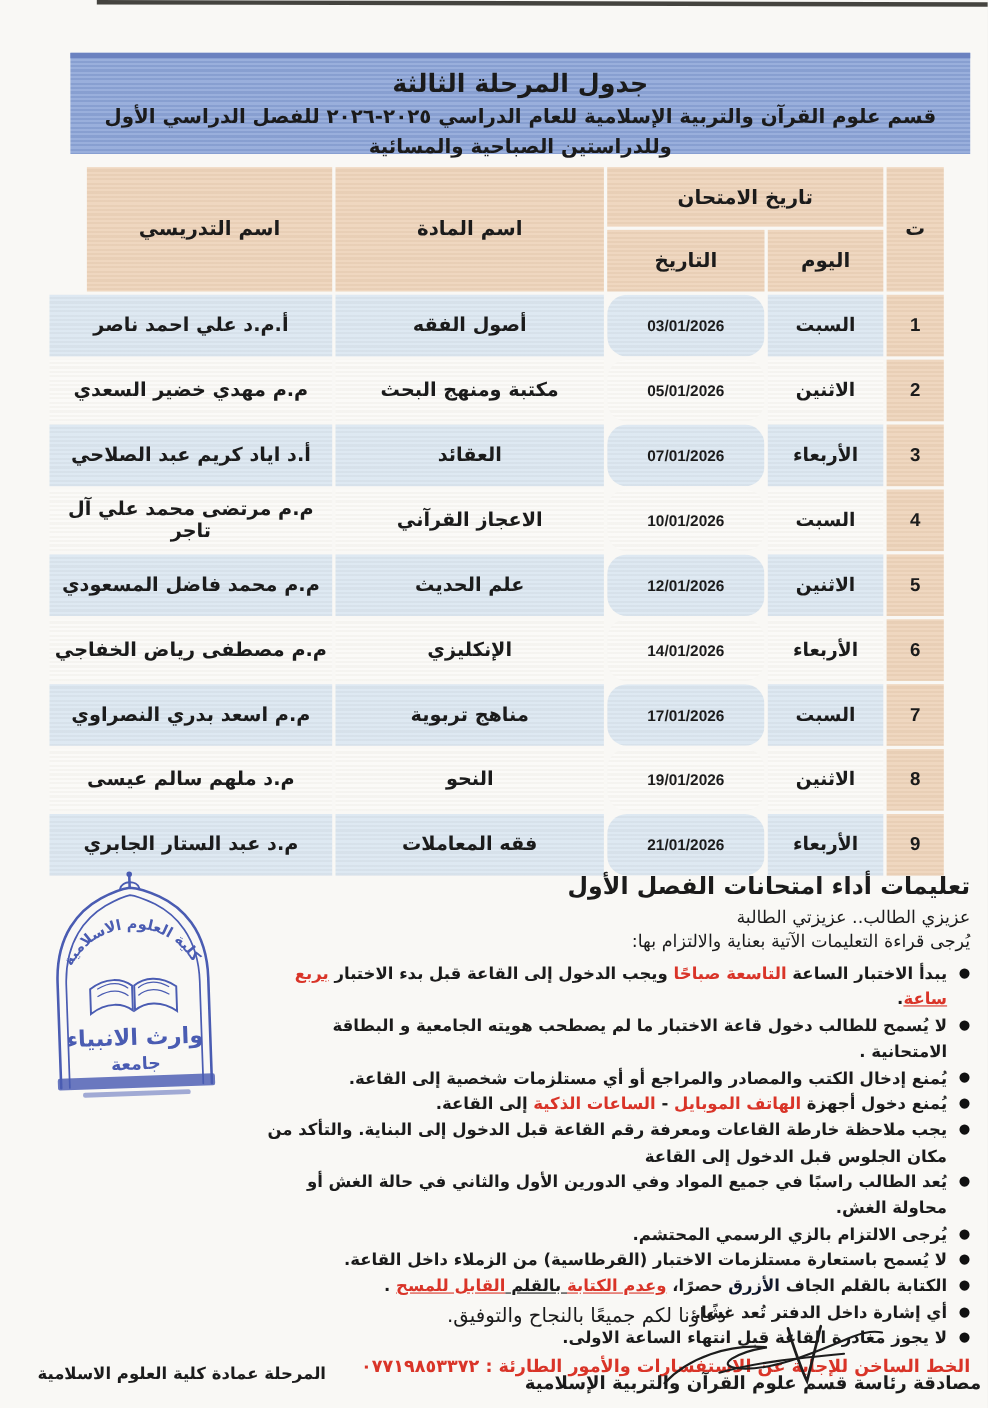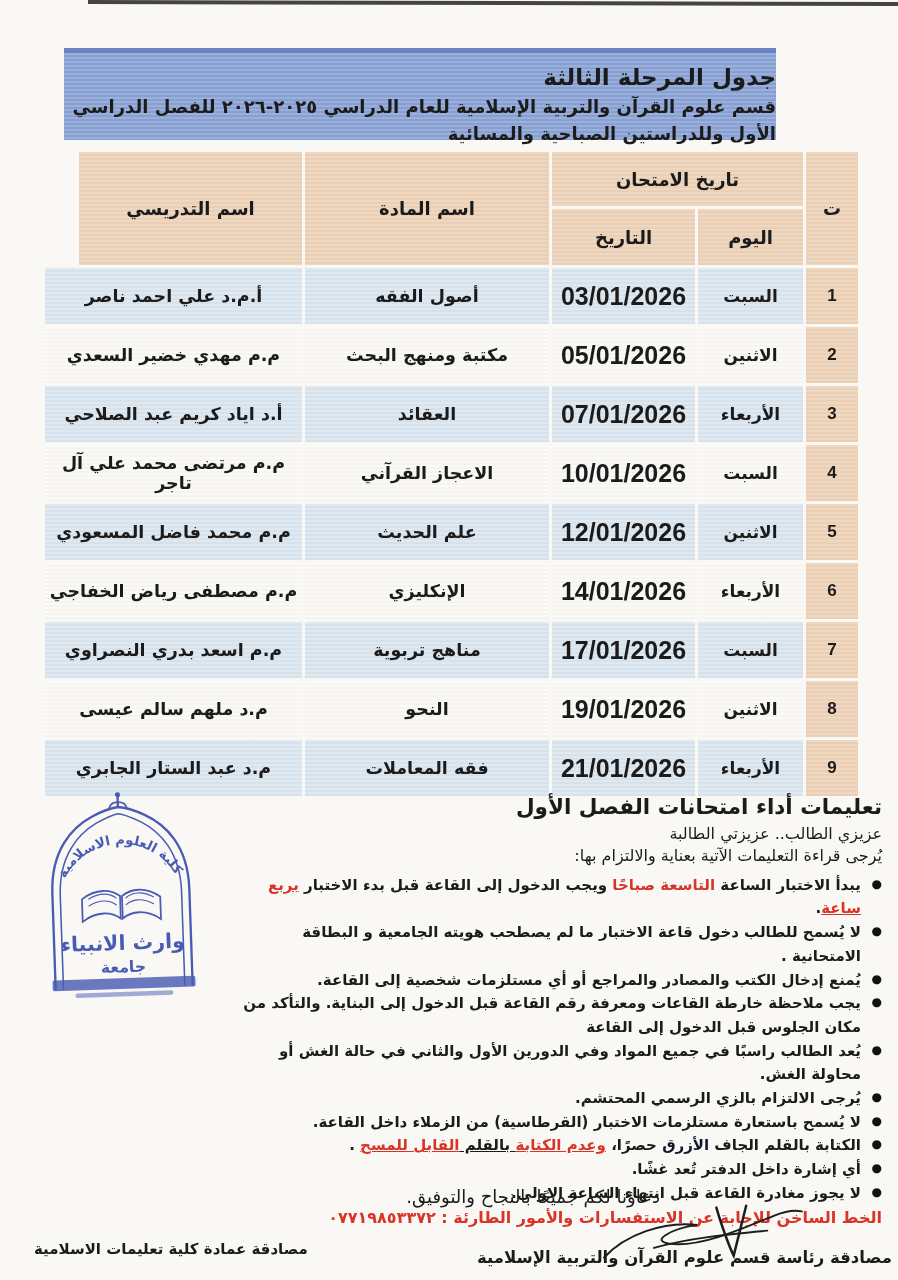--- a/index.html
+++ b/index.html
@@ -16,25 +16,26 @@
     background:#f9f8f5;
     direction:rtl;
   }
   
   .scan-top{
     position:absolute;top:0;left:88px;right:0;height:4px;
     background:#45443f;transform:rotate(.15deg);transform-origin:left;
   }
   
   .band{
-    position:absolute;left:64px;top:48px;width:712px;height:92px;
+    position:absolute;left:64px;top:48px;width:818px;height:92px;
     background:#8ea6d8;
     background-image:repeating-linear-gradient(180deg, rgba(255,255,255,.10) 0 2px, rgba(20,30,70,.05) 2px 4px);
     border-top:5px solid #6b82c0;
     box-sizing:border-box;
+    text-align:center;
     padding-top:9px;
   }
   .band-title{font-size:23px;font-weight:bold;line-height:1.35;}
   .band-subtitle{font-size:18px;font-weight:bold;line-height:1.5;}
   
   .exam-table{
     position:absolute;left:45px;top:152px;width:813px;
     display:grid;
     grid-template-columns:52px 105px 143px 244px 257px;
     grid-template-rows:54px 56px;
@@ -52,21 +53,21 @@
   .rw{background-color:#fbfaf7;}
   .hcell{font-weight:bold;font-size:18px;}
   .head-idx{grid-column:1;grid-row:1/3;}
   .head-examdate{grid-column:2/4;grid-row:1;}
   .head-day{grid-column:2;grid-row:2;}
   .head-date{grid-column:3;grid-row:2;}
   .head-subject{grid-column:4;grid-row:1/3;}
   .head-instructor{grid-column:5;grid-row:1/3;margin-left:34px;}
   .num{font-family:"Liberation Sans",sans-serif;font-size:17px;font-weight:600;}
   .day{font-size:17px;font-weight:bold;}
-  .date{font-family:"Liberation Sans",sans-serif;font-size:25px;font-weight:600;direction:ltr;}
+  .date{font-family:"Liberation Sans",sans-serif;font-size:14px;font-weight:600;direction:ltr;border-radius:18px;}
   .subj,.inst{font-size:17.5px;font-weight:bold;}
   
   .instructions{
     position:absolute;top:794px;right:16px;width:648px;
     direction:rtl;text-align:right;
   }
   .inst-title{font-size:21.5px;font-weight:bold;margin:0 0 4px 0;}
   .inst-greeting,.inst-intro{font-size:16px;line-height:1.4;}
   .inst-list{list-style:none;margin:6px 0 0 0;padding:0;}
   .inst-item{
@@ -180,20 +181,21 @@
   </div>
 
   <section class="instructions">
     <h2 class="inst-title">تعليمات أداء امتحانات الفصل الأول</h2>
     <div class="inst-greeting">عزيزي الطالب.. عزيزتي الطالبة</div>
     <div class="inst-intro">يُرجى قراءة التعليمات الآتية بعناية والالتزام بها:</div>
     <ul class="inst-list">
       <li class="inst-item"><span>يبدأ الاختبار الساعة </span><span class="red">التاسعة صباحًا</span><span> ويجب الدخول إلى القاعة قبل بدء الاختبار </span><span class="red u">بربع ساعة</span><span>.</span></li>
       <li class="inst-item"><span>لا يُسمح للطالب دخول قاعة الاختبار ما لم يصطحب هويته الجامعية و البطاقة الامتحانية .</span></li>
       <li class="inst-item"><span>يُمنع إدخال الكتب والمصادر والمراجع أو أي مستلزمات شخصية إلى القاعة.</span></li>
+      <li class="inst-item"><span>يُمنع دخول أجهزة </span><span class="red">الهاتف الموبايل</span><span> - </span><span class="red">الساعات الذكية</span><span> إلى القاعة.</span></li>
       <li class="inst-item"><span>يجب ملاحظة خارطة القاعات ومعرفة رقم القاعة قبل الدخول إلى البناية. والتأكد من مكان الجلوس قبل الدخول إلى القاعة</span></li>
       <li class="inst-item"><span>يُعد الطالب راسبًا في جميع المواد وفي الدورين الأول والثاني في حالة الغش أو محاولة الغش.</span></li>
       <li class="inst-item"><span>يُرجى الالتزام بالزي الرسمي المحتشم.</span></li>
       <li class="inst-item"><span>لا يُسمح باستعارة مستلزمات الاختبار (القرطاسية) من الزملاء داخل القاعة.</span></li>
       <li class="inst-item"><span>الكتابة بالقلم الجاف </span><span class="blue">الأزرق</span><span> حصرًا، </span><span class="red u">وعدم الكتابة</span><span class="u"> بالقلم </span><span class="red u">القابل للمسح</span><span> .</span></li>
       <li class="inst-item"><span>أي إشارة داخل الدفتر تُعد غشًا.</span></li>
       <li class="inst-item"><span>لا يجوز مغادرة القاعة قبل انتهاء الساعة الاولى.</span></li>
     </ul>
     <div class="hotline">الخط الساخن للإجابة عن الاستفسارات والأمور الطارئة : ٠٧٧١٩٨٥٣٣٧٢</div>
   </section>
@@ -223,15 +225,15 @@
 
   <svg class="signature" viewBox="0 0 220 75" xmlns="http://www.w3.org/2000/svg">
     <g stroke="#1d1d1d" stroke-width="2" fill="none" stroke-linecap="round">
       <path d="M8 62 C30 38 70 24 105 28 C78 32 52 46 80 48 C112 50 152 32 186 18 C196 14 206 12 214 14"></path>
       <path d="M125 10 C130 28 139 52 143 60 L156 8" stroke-width="2.6"></path>
       <path d="M60 52 C95 42 135 38 178 34"></path>
     </g>
   </svg>
 
   <div class="approval-dept">مصادقة رئاسة قسم علوم القرآن والتربية الإسلامية</div>
-  <div class="approval-dean">مصادقة عمادة كلية تعليمات الاسلامية</div>
+  <div class="approval-dean">المرحلة عمادة كلية العلوم الاسلامية</div>
 
 </div>
 
 </body></html>

